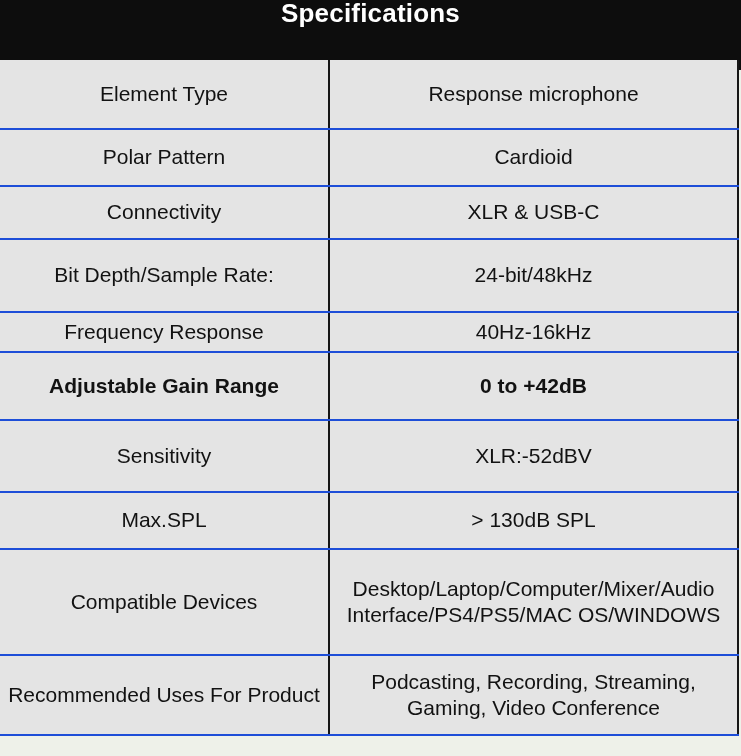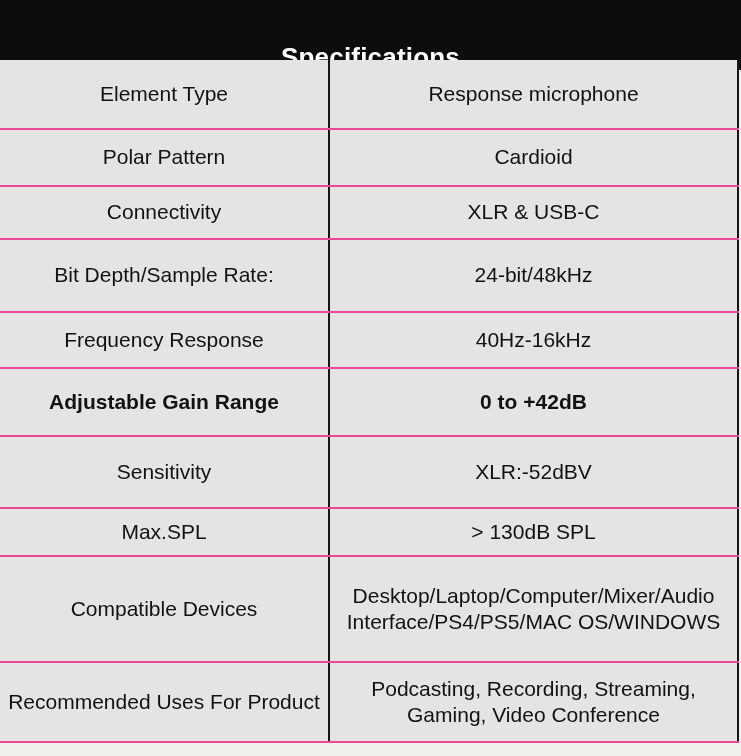--- a/index.html
+++ b/index.html
@@ -25,21 +25,21 @@
 
   
   .spec-header {
     position: absolute;
     left: 0;
     top: 0;
     width: 741px;
     height: 70px;
     background: #0d0d0d;
     display: flex;
-    align-items: flex-end;
+    align-items: flex-start;
     justify-content: center;
   }
 
   .spec-header-title {
     color: #ffffff;
     font-size: 26px;
     font-weight: bold;
     letter-spacing: 0.2px;
     line-height: 1;
   }
@@ -62,41 +62,41 @@
   }
 
   .spec-table td {
     background: #e4e4e4;
     color: #121212;
     text-align: center;
     vertical-align: middle;
     font-size: 21px;
     line-height: 1.24;
     padding: 4px 6px;
-    border-bottom: 2px solid #ec4899;
+    border-bottom: 2px solid #1d4ed8;
     border-right: 2px solid #151515;
   }
 
   .spec-table td.cell-label {
     border-left: none;
   }
 
   .spec-table td.cell-value {
     border-right: 2px solid #151515;
   }
 
   
   tr[data-row="0"] td { height: 69px; }
   tr[data-row="1"] td { height: 57px; }
   tr[data-row="2"] td { height: 53px; }
   tr[data-row="3"] td { height: 73px; }
-  tr[data-row="4"] td { height: 56px; }
+  tr[data-row="4"] td { height: 40px; }
   tr[data-row="5"] td { height: 68px; font-weight: bold; }
   tr[data-row="6"] td { height: 72px; }
-  tr[data-row="7"] td { height: 48px; }
+  tr[data-row="7"] td { height: 57px; }
   tr[data-row="8"] td { height: 106px; }
   tr[data-row="9"] td { height: 80px; }
 
   .cell-text {
     display: block;
     white-space: pre-line;
   }
 </style>
 </head>
 <body>

